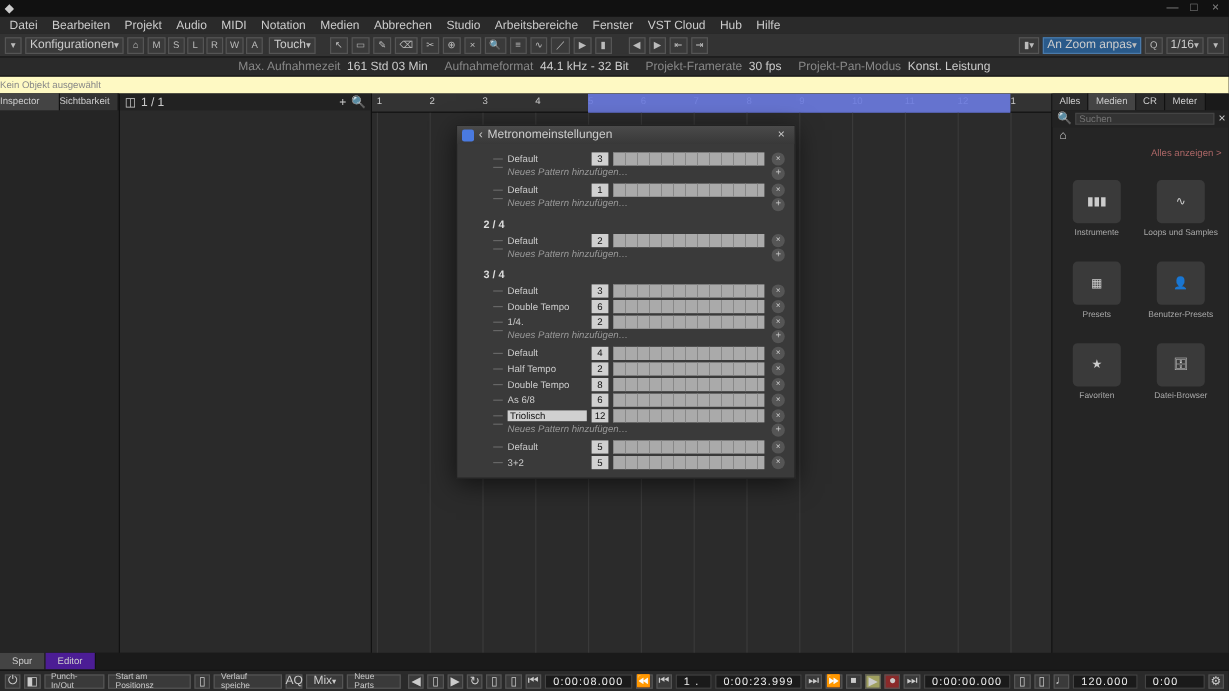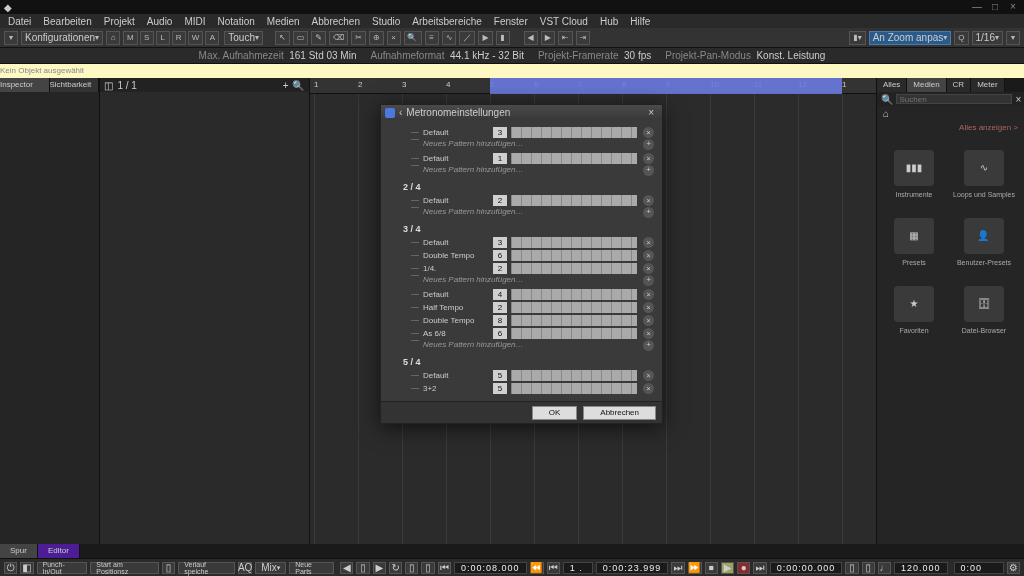--- a/index.html
+++ b/index.html
@@ -380,38 +380,40 @@
         <div class="pat"></div>
         <div class="del">×</div>
       </div>
       <div class="prow">
         <div class="tw"></div>
         <div class="nm">As 6/8</div>
         <div class="cnt">6</div>
         <div class="pat"></div>
         <div class="del">×</div>
       </div>
+      <div class="prow">
+        <div class="tw"></div>
+        <div class="nm sel">Triolisch</div>
+        <div class="cnt">12</div>
+        <div class="pat"></div>
+        <div class="del">×</div>
+      </div>
       <div class="addrow">
         <div class="tw"></div>
         <div class="nm">Neues Pattern hinzufügen…</div>
         <div class="pl">+</div>
       </div>
-      <div class="sig">5 / 4</div>
       <div class="prow">
         <div class="tw"></div>
         <div class="nm">Default</div>
         <div class="cnt">5</div>
         <div class="pat"></div>
         <div class="del">×</div>
       </div>
       <div class="prow">
         <div class="tw"></div>
         <div class="nm">3+2</div>
         <div class="cnt">5</div>
         <div class="pat"></div>
         <div class="del">×</div>
       </div>
     </div>
-  <div class="dfoot">
-    <button>OK</button>
-    <button>Abbrechen</button>
-  </div>
 </div>
 
 </body></html>

